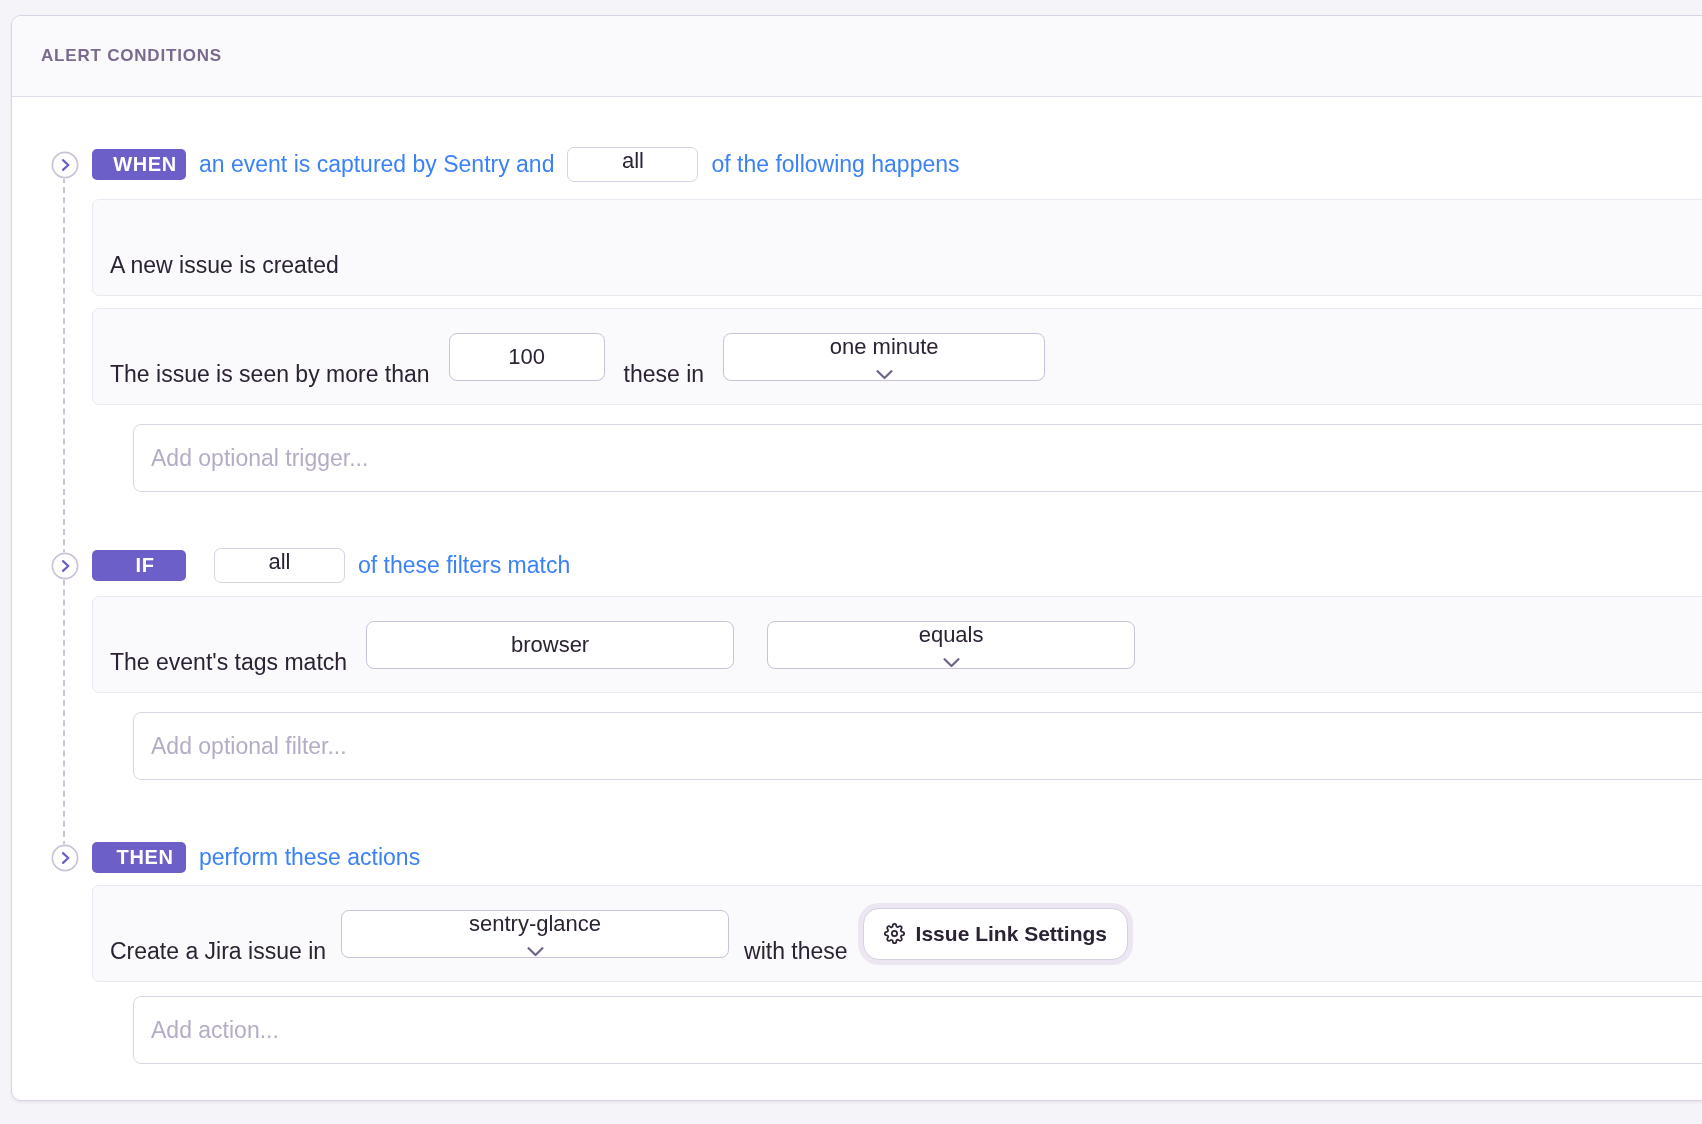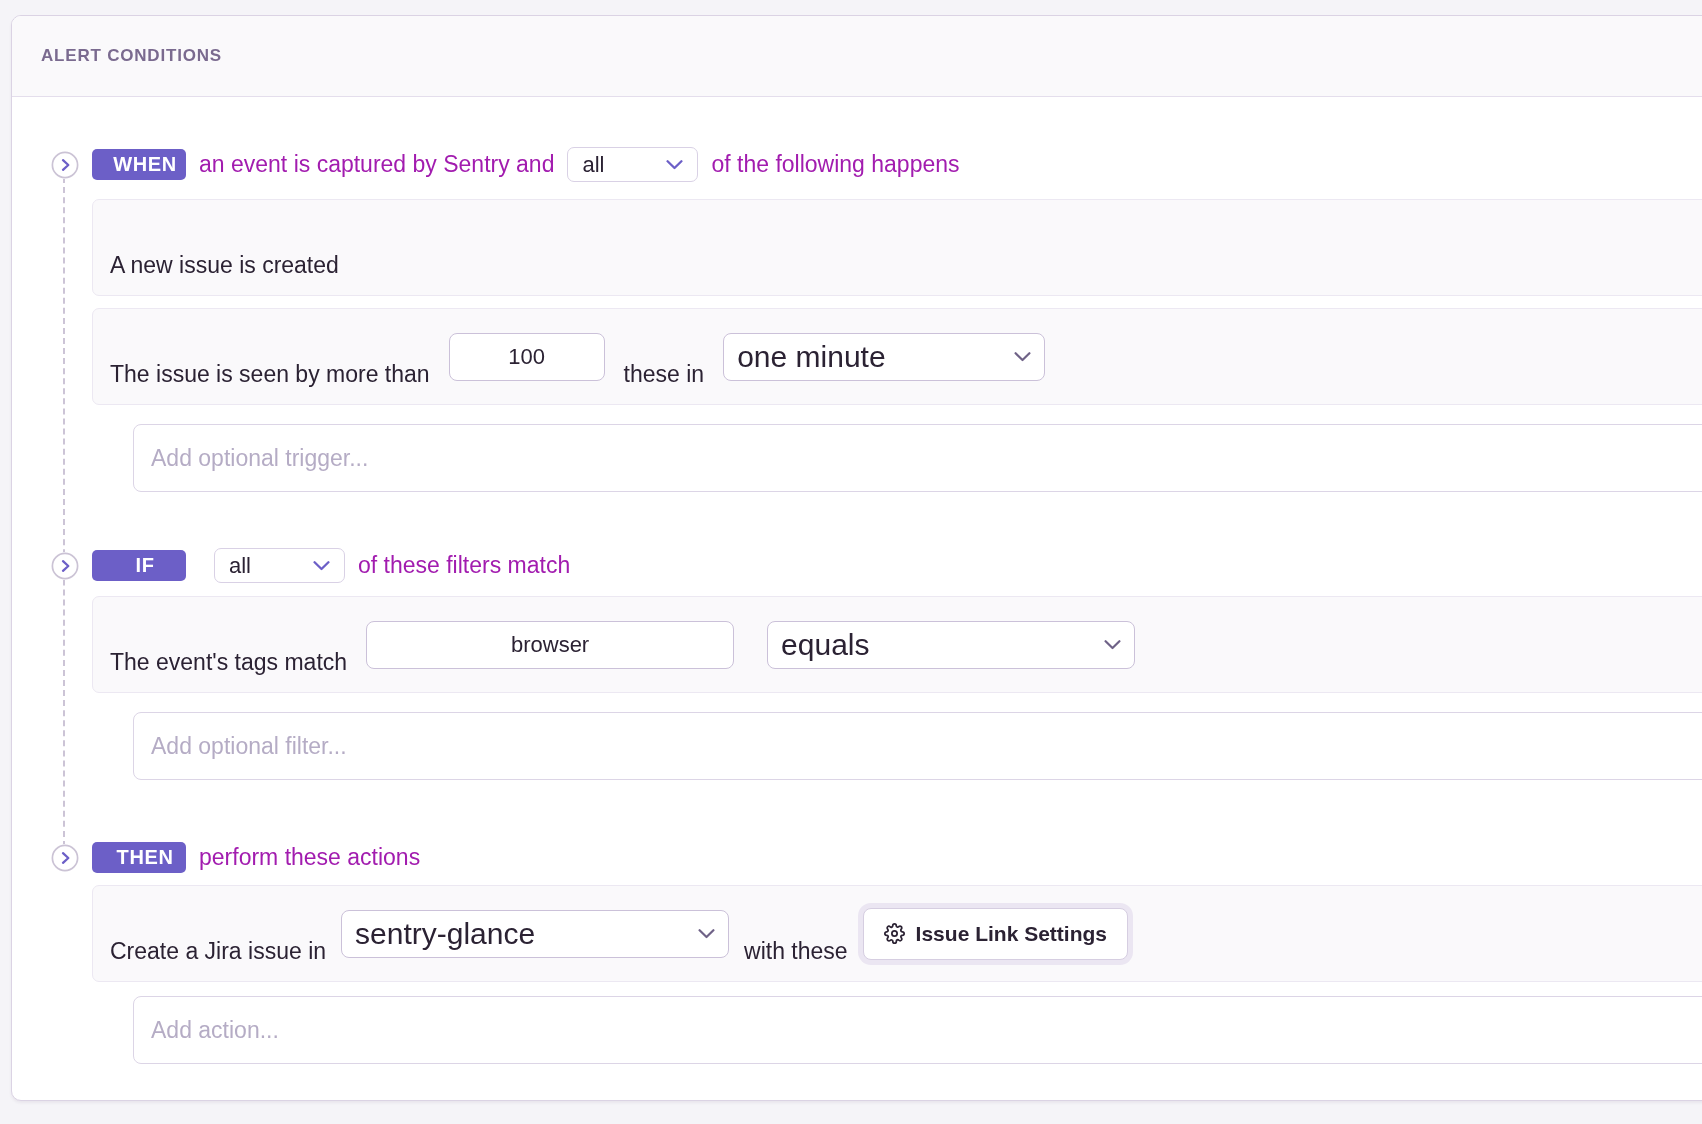--- a/index.html
+++ b/index.html
@@ -40,36 +40,36 @@
 
   .step-row { display:flex; align-items:center; gap:13px; height:35px; margin-bottom:17px; position:relative; }
   .step-icon { width:28px; height:28px; flex:0 0 28px; position:relative; z-index:1; background:#fff; border-radius:50%; display:flex; }
   .badge {
     width:94px; height:31px; flex:0 0 94px;
     background:var(--accent,#6C5FC7); color:#fff;
     border-radius:5px;
     font-size:20px; font-weight:700; letter-spacing:0.6px;
     display:flex; align-items:center; justify-content:center;padding-left:12px;
   }
-  .step-text { font-size:23px; color:#a21caf; }
+  .step-text { font-size:23px; color:#3b82f6; }
 
   .select {
     display:inline-flex; align-items:center; justify-content:space-between;
-    background:#fff; cursor:pointer;
+    background:#fff; cursor:pointer;flex-direction:column;
   }
   .select-sm {
     height:35px; min-width:131px; padding:0 14px;
     border:1.5px solid #D9D1E5; border-radius:7px;
     font-size:22px; gap:24px;
   }
   .select-sm.gap-left { margin-left:15px; }
   .select-md {
     height:48px; padding:0 13px;
     border:1.5px solid #CBC1D9; border-radius:8px;
-    font-size:30px;
+    font-size:22px;
   }
 
   .rules { margin-left:41px; position:relative; z-index:1; }
   .rule-row {
     height:97px; display:flex; align-items:center;
     padding:0 17px;
     background:#FAF9FB;
     border:1px solid #ECE8F2; border-radius:7px;
     margin-bottom:12px;
     font-size:23px;
@@ -99,21 +99,21 @@
     display:flex; align-items:center; padding:0 17px;
     font-size:23px; color:#B5ACC5; cursor:pointer;
     position:relative; z-index:1;
   }
   .add-row.after-when { margin-bottom:56px; }
   .add-row.after-if   { margin-bottom:60px; }
 
   .settings-btn {
     height:52px; display:inline-flex; align-items:center; gap:11px;
     padding:0 20px;
-    background:#fff; border:1.5px solid #D6CEE1; border-radius:8px;
+    background:#fff; border:1.5px solid #D6CEE1; border-radius:16px;
     box-shadow:0 0 0 5px #EBE6F2;
     font-size:21px; font-weight:700; color:#2B2233; cursor:pointer;
     font-family:"Liberation Sans","DejaVu Sans",sans-serif;
   }
   .then-step { margin-bottom:10px; }
   .if-step { margin-bottom:13px; }
   .action-rule { margin-bottom:14px; }
 </style>
 </head>
 <body>

